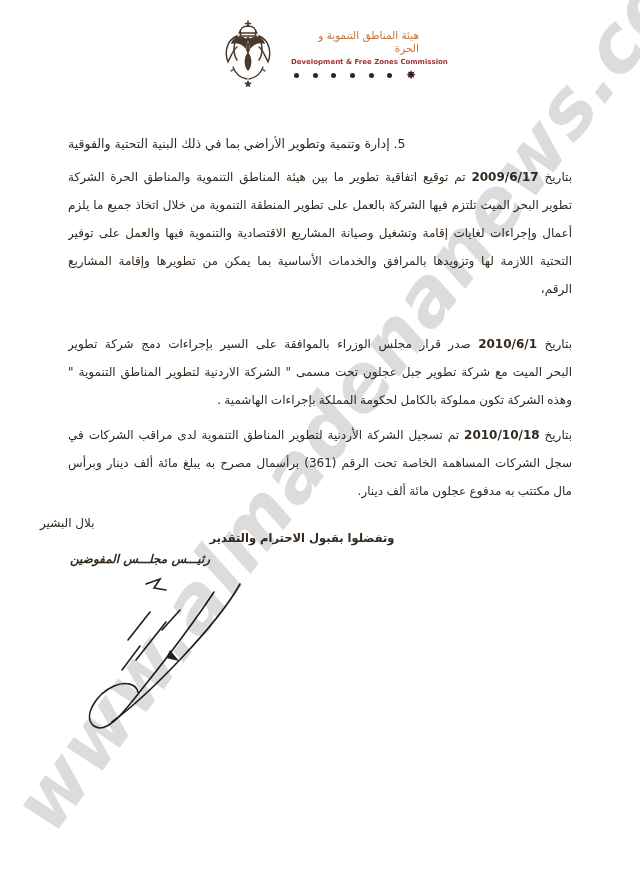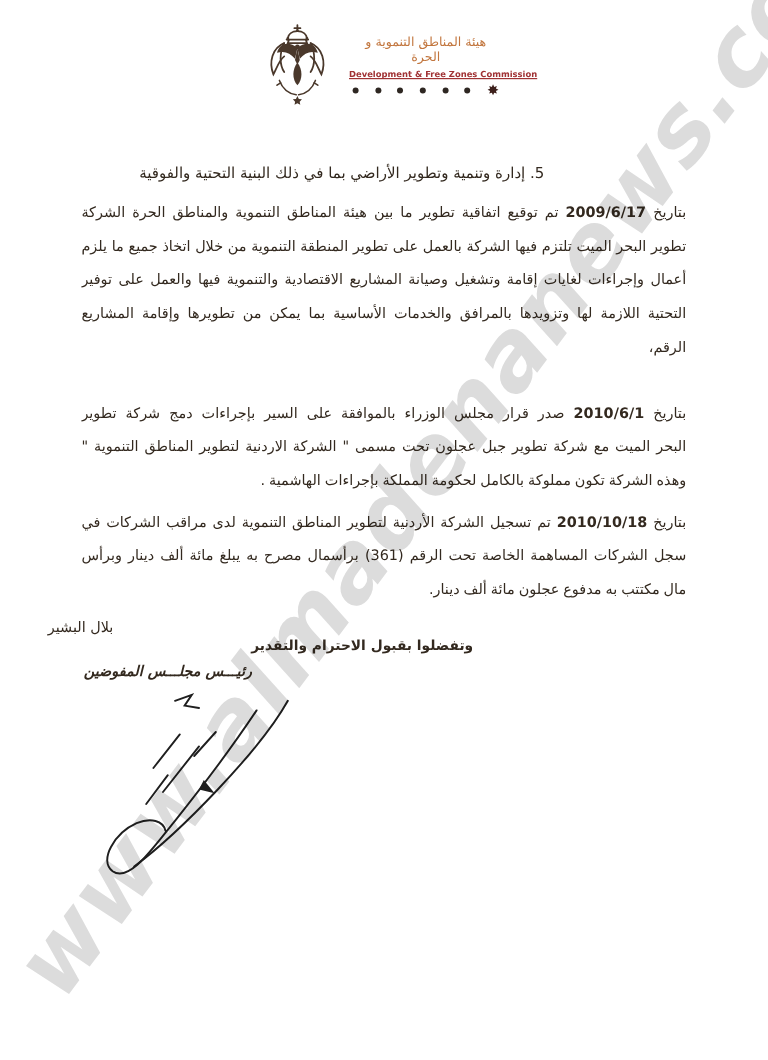--- a/index.html
+++ b/index.html
@@ -5,28 +5,28 @@
   html,body{margin:0;padding:0;background:#ffffff;}
   .page{
     position:relative;width:640px;height:883px;background:#ffffff;overflow:hidden;
     font-family:"DejaVu Sans","Liberation Sans",sans-serif;color:#33291f;
   }
   
   .letterhead{position:absolute;top:18px;left:0;right:0;height:72px;
     display:flex;justify-content:center;align-items:center;gap:16px;direction:ltr;}
   .emblem{flex:0 0 auto;}
   .lh-text{display:flex;flex-direction:column;gap:3px;width:128px;}
-  .lh-ar{color:#c2763e;font-size:10.5px;line-height:13px;text-align:center;direction:rtl;}
-  .lh-en{color:#a03234;font-size:7px;font-weight:bold;line-height:8px;text-align:center;white-space:nowrap;text-decoration:underline;}
+  .lh-ar{color:#c2763e;font-size:10.5px;line-height:13px;direction:rtl;}
+  .lh-en{color:#a03234;font-size:7px;font-weight:bold;line-height:8px;text-align:center;white-space:nowrap;}
   .lh-dots{display:flex;align-items:center;justify-content:space-between;padding:0 3px;margin-top:2px;}
   .dot{width:5px;height:5px;border-radius:50%;background:#2e2722;}
   .lh-star{color:#3d201c;font-size:12px;line-height:8px;}
   
   .item5{position:absolute;top:133px;left:68px;right:52px;padding-right:86px;
-    text-align:center;font-size:12.5px;line-height:22px;}
+    text-align:left;font-size:12.5px;line-height:22px;}
   .para{position:absolute;left:68px;right:68px;}
   .p1{top:163px}.p2{top:330px}.p3{top:421px}
   .line{height:28px;line-height:28px;overflow:hidden;font-size:12px;word-spacing:-0.5px;}
   .just{text-align:justify;text-align-last:justify;}
   .endline{text-align:right;}
   .date{font-weight:bold;}
   .closing{position:absolute;top:482px;left:68px;right:68px;text-align:center;
     font-weight:bold;font-size:11.5px;line-height:22px;transform:translateX(-18px);margin-top:45px;}
   .signer-name{position:absolute;top:516px;left:40px;width:200px;text-align:left;
     font-weight:normal;font-size:12px;}

